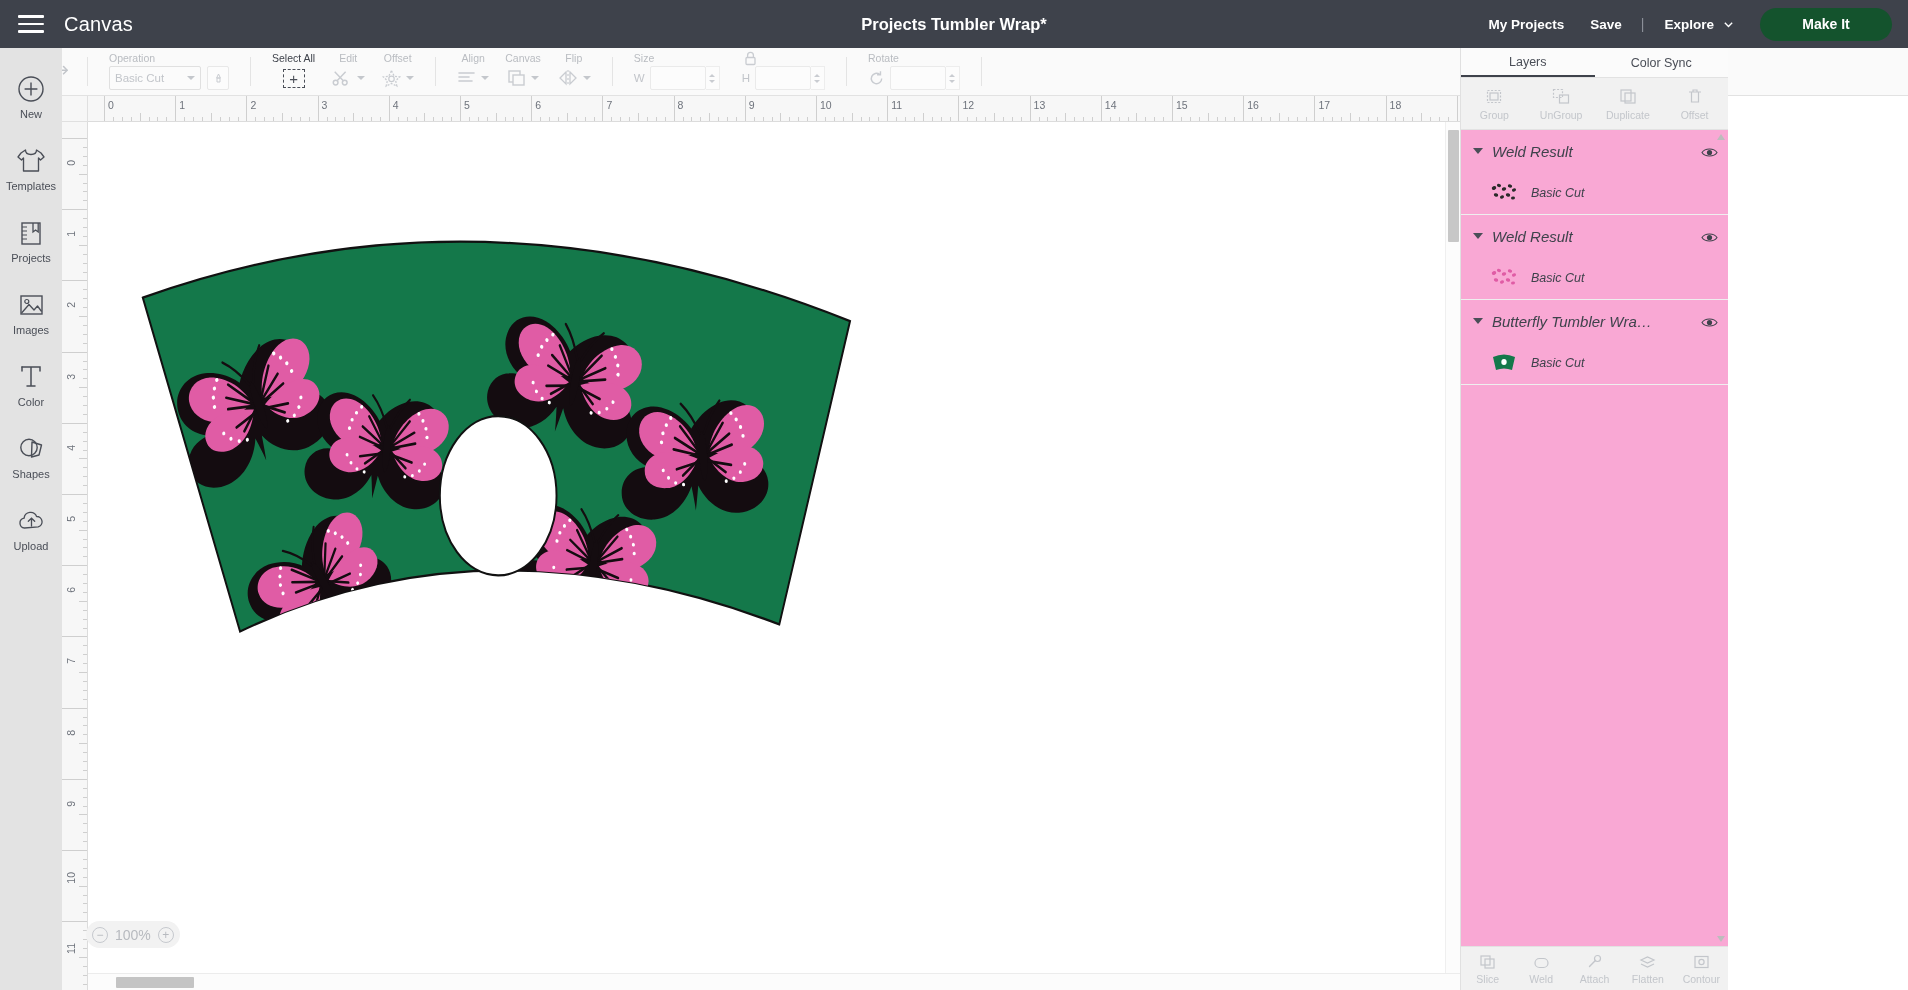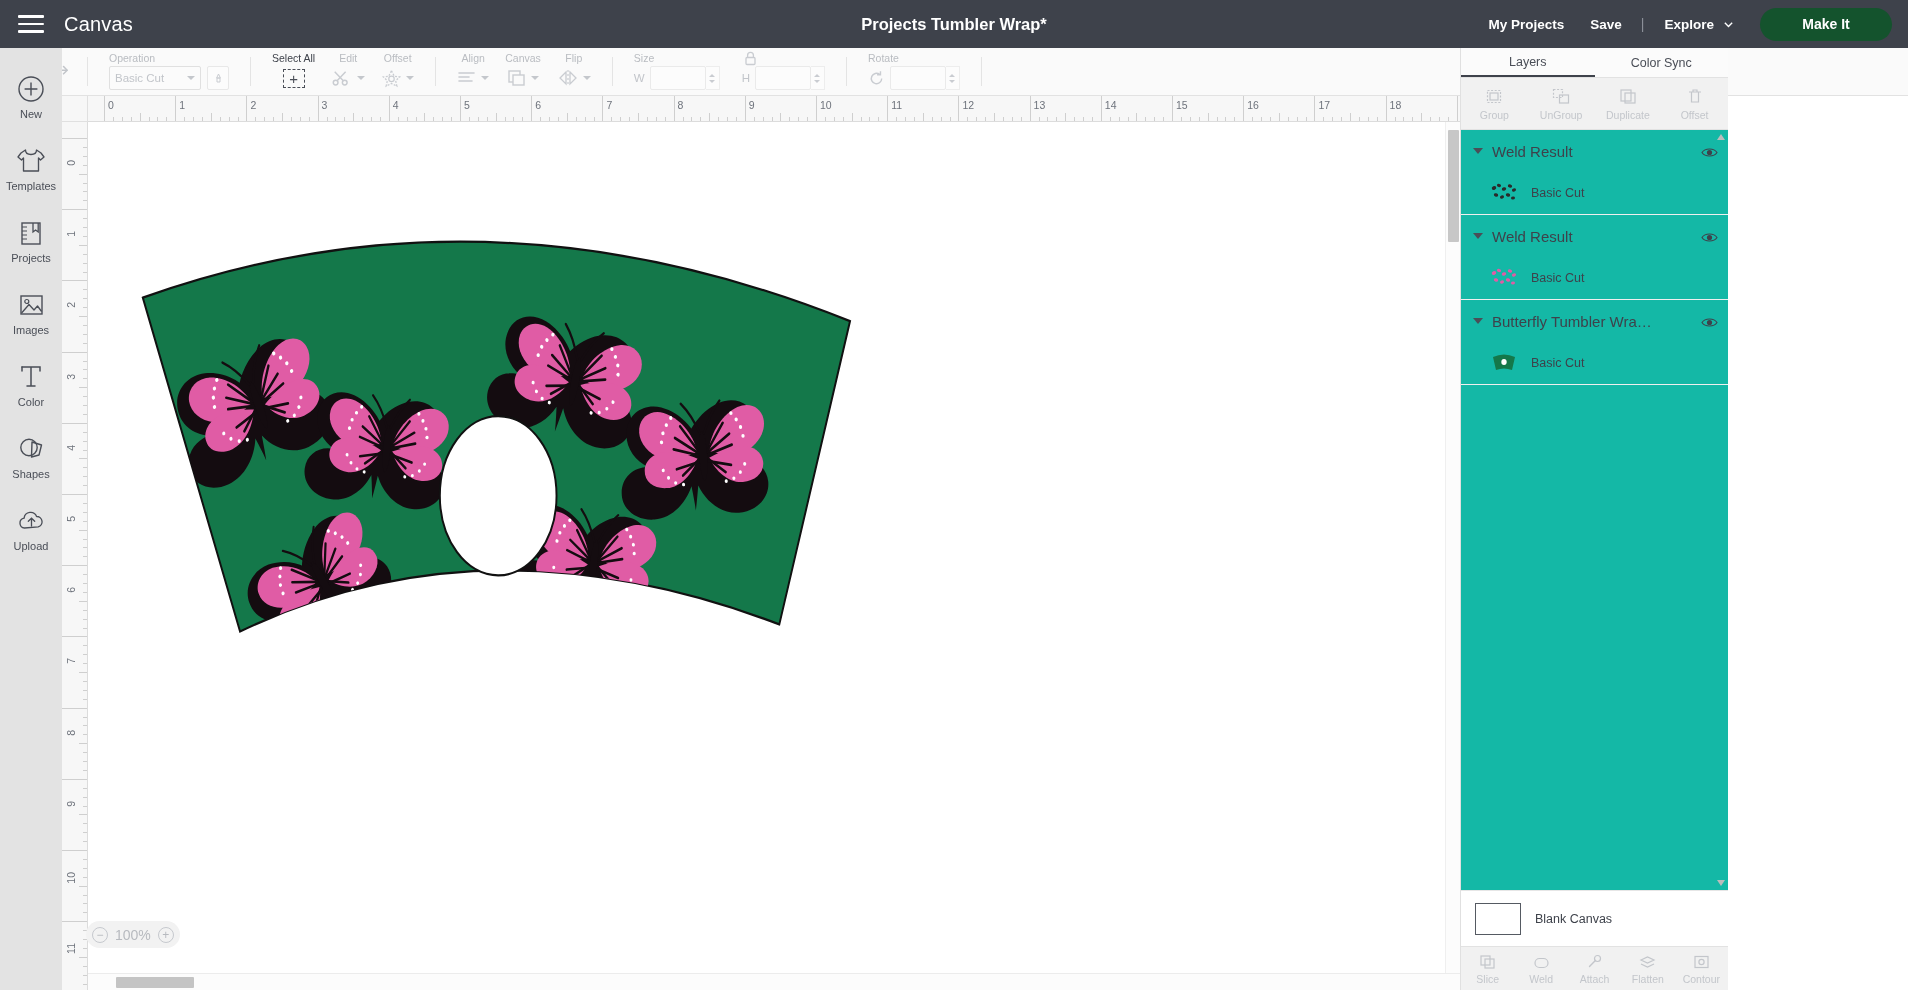--- a/index.html
+++ b/index.html
@@ -125,21 +125,21 @@
   
   #rpanel { position:absolute; top:48px; right:0; width: 268px; bottom:0; background:#fbfbfb;
             border-left:1px solid #e0e0e0; display:flex; flex-direction:column; }
   #rtabs { display:flex; height: 30px; border-bottom: 1px solid #e2e2e2; background:#fbfbfb; }
   .rtab { flex:1; display:flex;align-items:center;justify-content:center;
           font-size: 12.5px; color:#4a4e57; cursor:pointer; }
   .rtab.active { border-bottom: 2px solid #3e424b; font-weight: normal; }
   #rtools { display:flex; height: 52px; background:#f1f1f1; border-bottom:1px solid #e2e2e2; }
   .rtool { flex:1; display:flex;flex-direction:column;align-items:center;justify-content:center;
            color:#c3c6cb; font-size:10.5px; gap:3px; cursor:pointer; }
-  #layers-list { flex: 1; overflow-y:hidden; position:relative; background:#14b8a6; }
+  #layers-list { flex: 1; overflow-y:hidden; position:relative; background:#f9a8d4;font-style:italic; }
   .layer-group { border-bottom:1px solid #efefef; }
   .layer-head { height: 42px; display:flex; align-items:center; padding-left: 12px; padding-right:10px; cursor:pointer; }
   .caret { width:0;height:0;border-left:5px solid transparent;border-right:5px solid transparent;
            border-top:6px solid #4a4e57; margin-right:9px; }
   .layer-title { font-size: 15px; color:#3e424b; flex:1; white-space:nowrap; overflow:hidden; text-overflow:ellipsis; }
   .eye { width: 17px; height: 13px; cursor:pointer; }
   .layer-child { height: 42px; display:flex; align-items:center; padding-left: 28px; cursor:pointer; }
   .thumb { width: 30px; height: 26px; margin-right: 12px; display:flex;align-items:center;justify-content:center; }
   .child-label { font-size: 12.5px; color:#3e424b; }
   #layers-scroll { position:absolute; right:2px; top:4px; width:9px; bottom:4px; }
@@ -923,24 +923,20 @@
           <span class="child-label">Basic Cut</span>
         </div>
       </div>
 
       <div id="layers-scroll">
         <div id="layers-thumb-up"></div>
         <div id="layers-thumb-dn"></div>
       </div>
     </div>
 
-    <div id="canvas-row">
-      <div id="canvas-swatch"></div>
-      <div id="canvas-row-label">Blank Canvas</div>
-    </div>
 
     <div id="rbottom">
       <div class="rb">
         <svg width="19" height="18" viewBox="0 0 19 18">
           <rect x="3" y="3" width="9" height="9" fill="none" stroke="#c3c6cb" stroke-width="1.2"></rect>
           <rect x="7" y="6" width="9" height="9" fill="none" stroke="#c3c6cb" stroke-width="1.2"></rect>
         </svg>
         <span>Slice</span>
       </div>
       <div class="rb">

